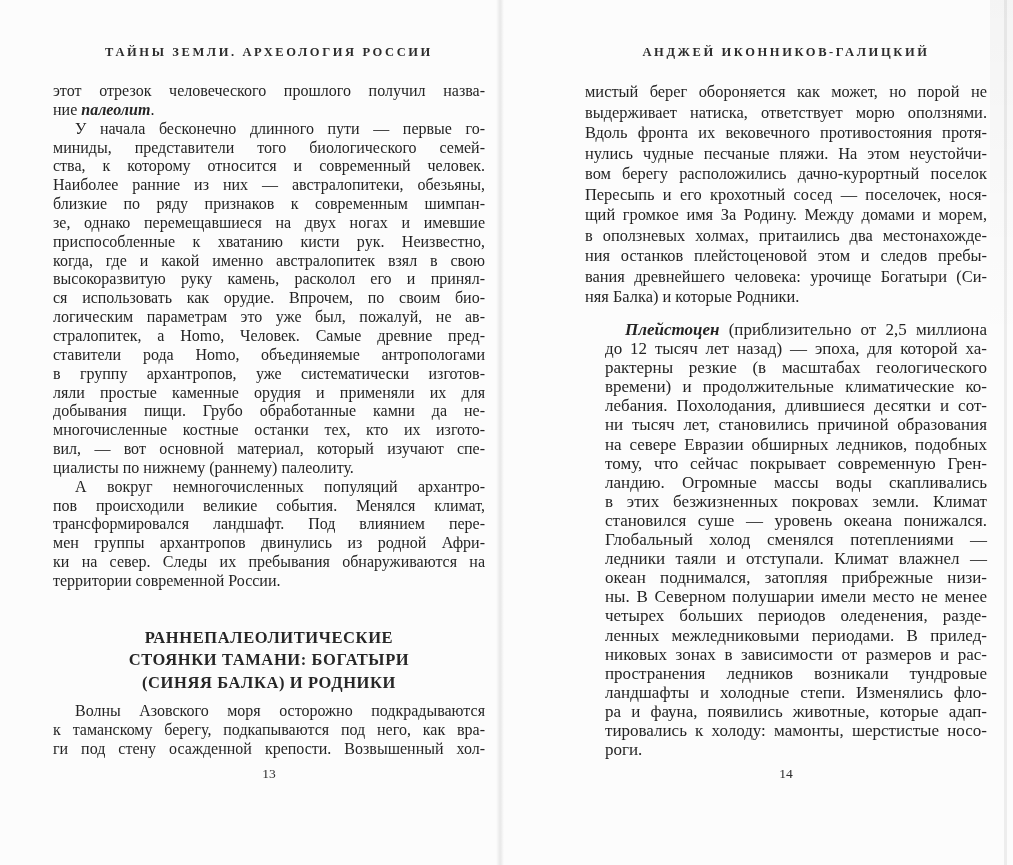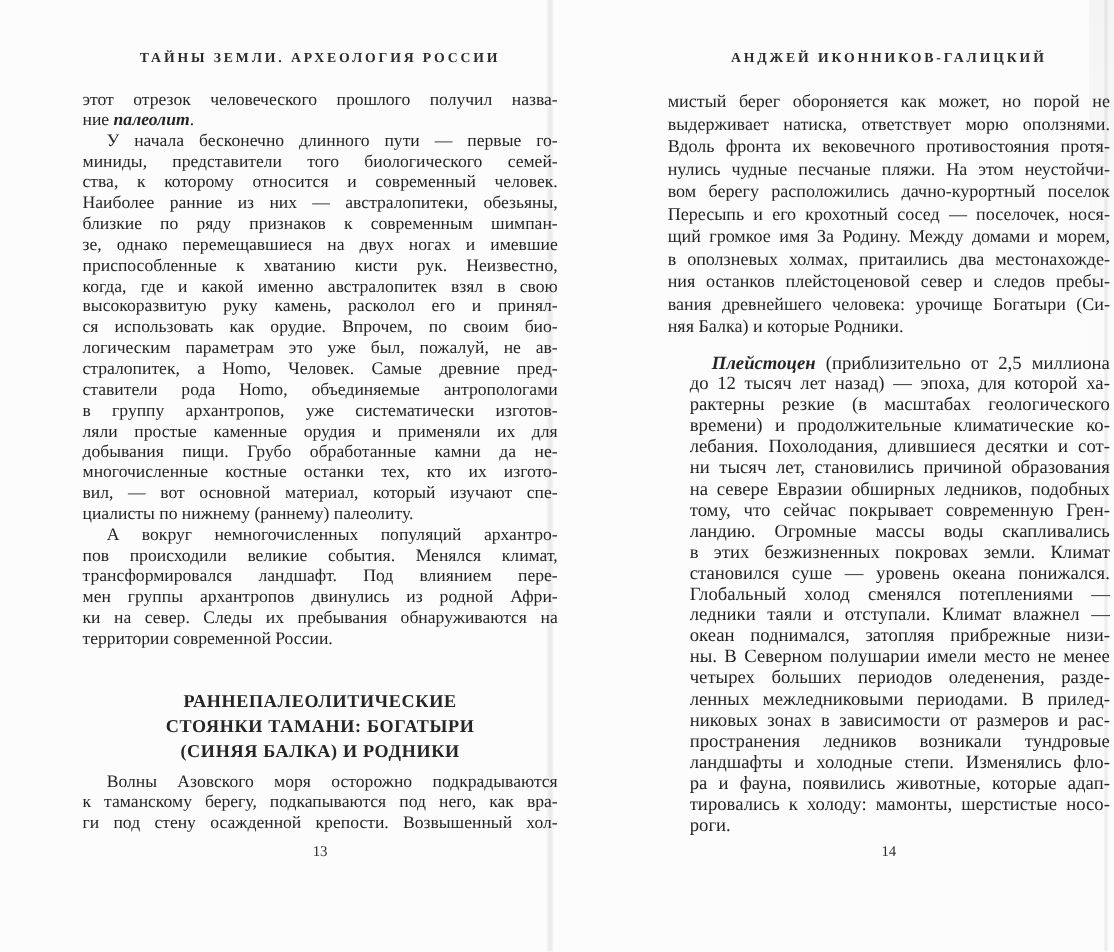--- a/index.html
+++ b/index.html
@@ -20,21 +20,21 @@
   }
   .page-edge-right {
     position: absolute; left: 1004px; top: 0; width: 3px; height: 100%;
     background: rgba(0,0,0,0.06);
   }
   .page-edge-right-band {
     position: absolute; left: 990px; top: 0; width: 23px; height: 40%;
     background: linear-gradient(to bottom, rgba(0,0,0,0.03), rgba(0,0,0,0));
   }
 
-  .page { position: absolute; top: 0; height: 100%; margin-left: 22px; }
+  .page { position: absolute; top: 0; height: 100%; }
   .page.left  { left: 53px;  width: 432px; }
   .page.right { left: 585px; width: 402px; }
 
   .running-head {
     position: absolute; top: 45px; left: 0; width: 100%;
     text-align: center;
     font-size: 12.5px; font-weight: 600;
     letter-spacing: 2.6px;
     color: #2c2c2c;
     white-space: nowrap;
@@ -142,21 +142,21 @@
     <div class="page-body">
         <div class="block para">
           <div class="line">мистый берег обороняется как может, но порой не</div>
           <div class="line">выдерживает натиска, ответствует морю оползнями.</div>
           <div class="line">Вдоль фронта их вековечного противостояния протя-</div>
           <div class="line">нулись чудные песчаные пляжи. На этом неустойчи-</div>
           <div class="line">вом берегу расположились дачно-курортный поселок</div>
           <div class="line">Пересыпь и его крохотный сосед — поселочек, нося-</div>
           <div class="line">щий громкое имя За Родину. Между домами и морем,</div>
           <div class="line">в оползневых холмах, притаились два местонахожде-</div>
-          <div class="line">ния останков плейстоценовой север и следов пребы-</div>
+          <div class="line">ния останков плейстоценовой этом и следов пребы-</div>
           <div class="line">вания древнейшего человека: урочище Богатыри (Си-</div>
           <div class="line last">няя Балка) и которые Родники.</div>
         </div>
         <div class="block quote">
           <div class="line indent"><i>Плейстоцен</i><span> (приблизительно от 2,5 миллиона</span></div>
           <div class="line">до 12 тысяч лет назад) — эпоха, для которой ха-</div>
           <div class="line">рактерны резкие (в масштабах геологического</div>
           <div class="line">времени) и продолжительные климатические ко-</div>
           <div class="line">лебания. Похолодания, длившиеся десятки и сот-</div>
           <div class="line">ни тысяч лет, становились причиной образования</div>

